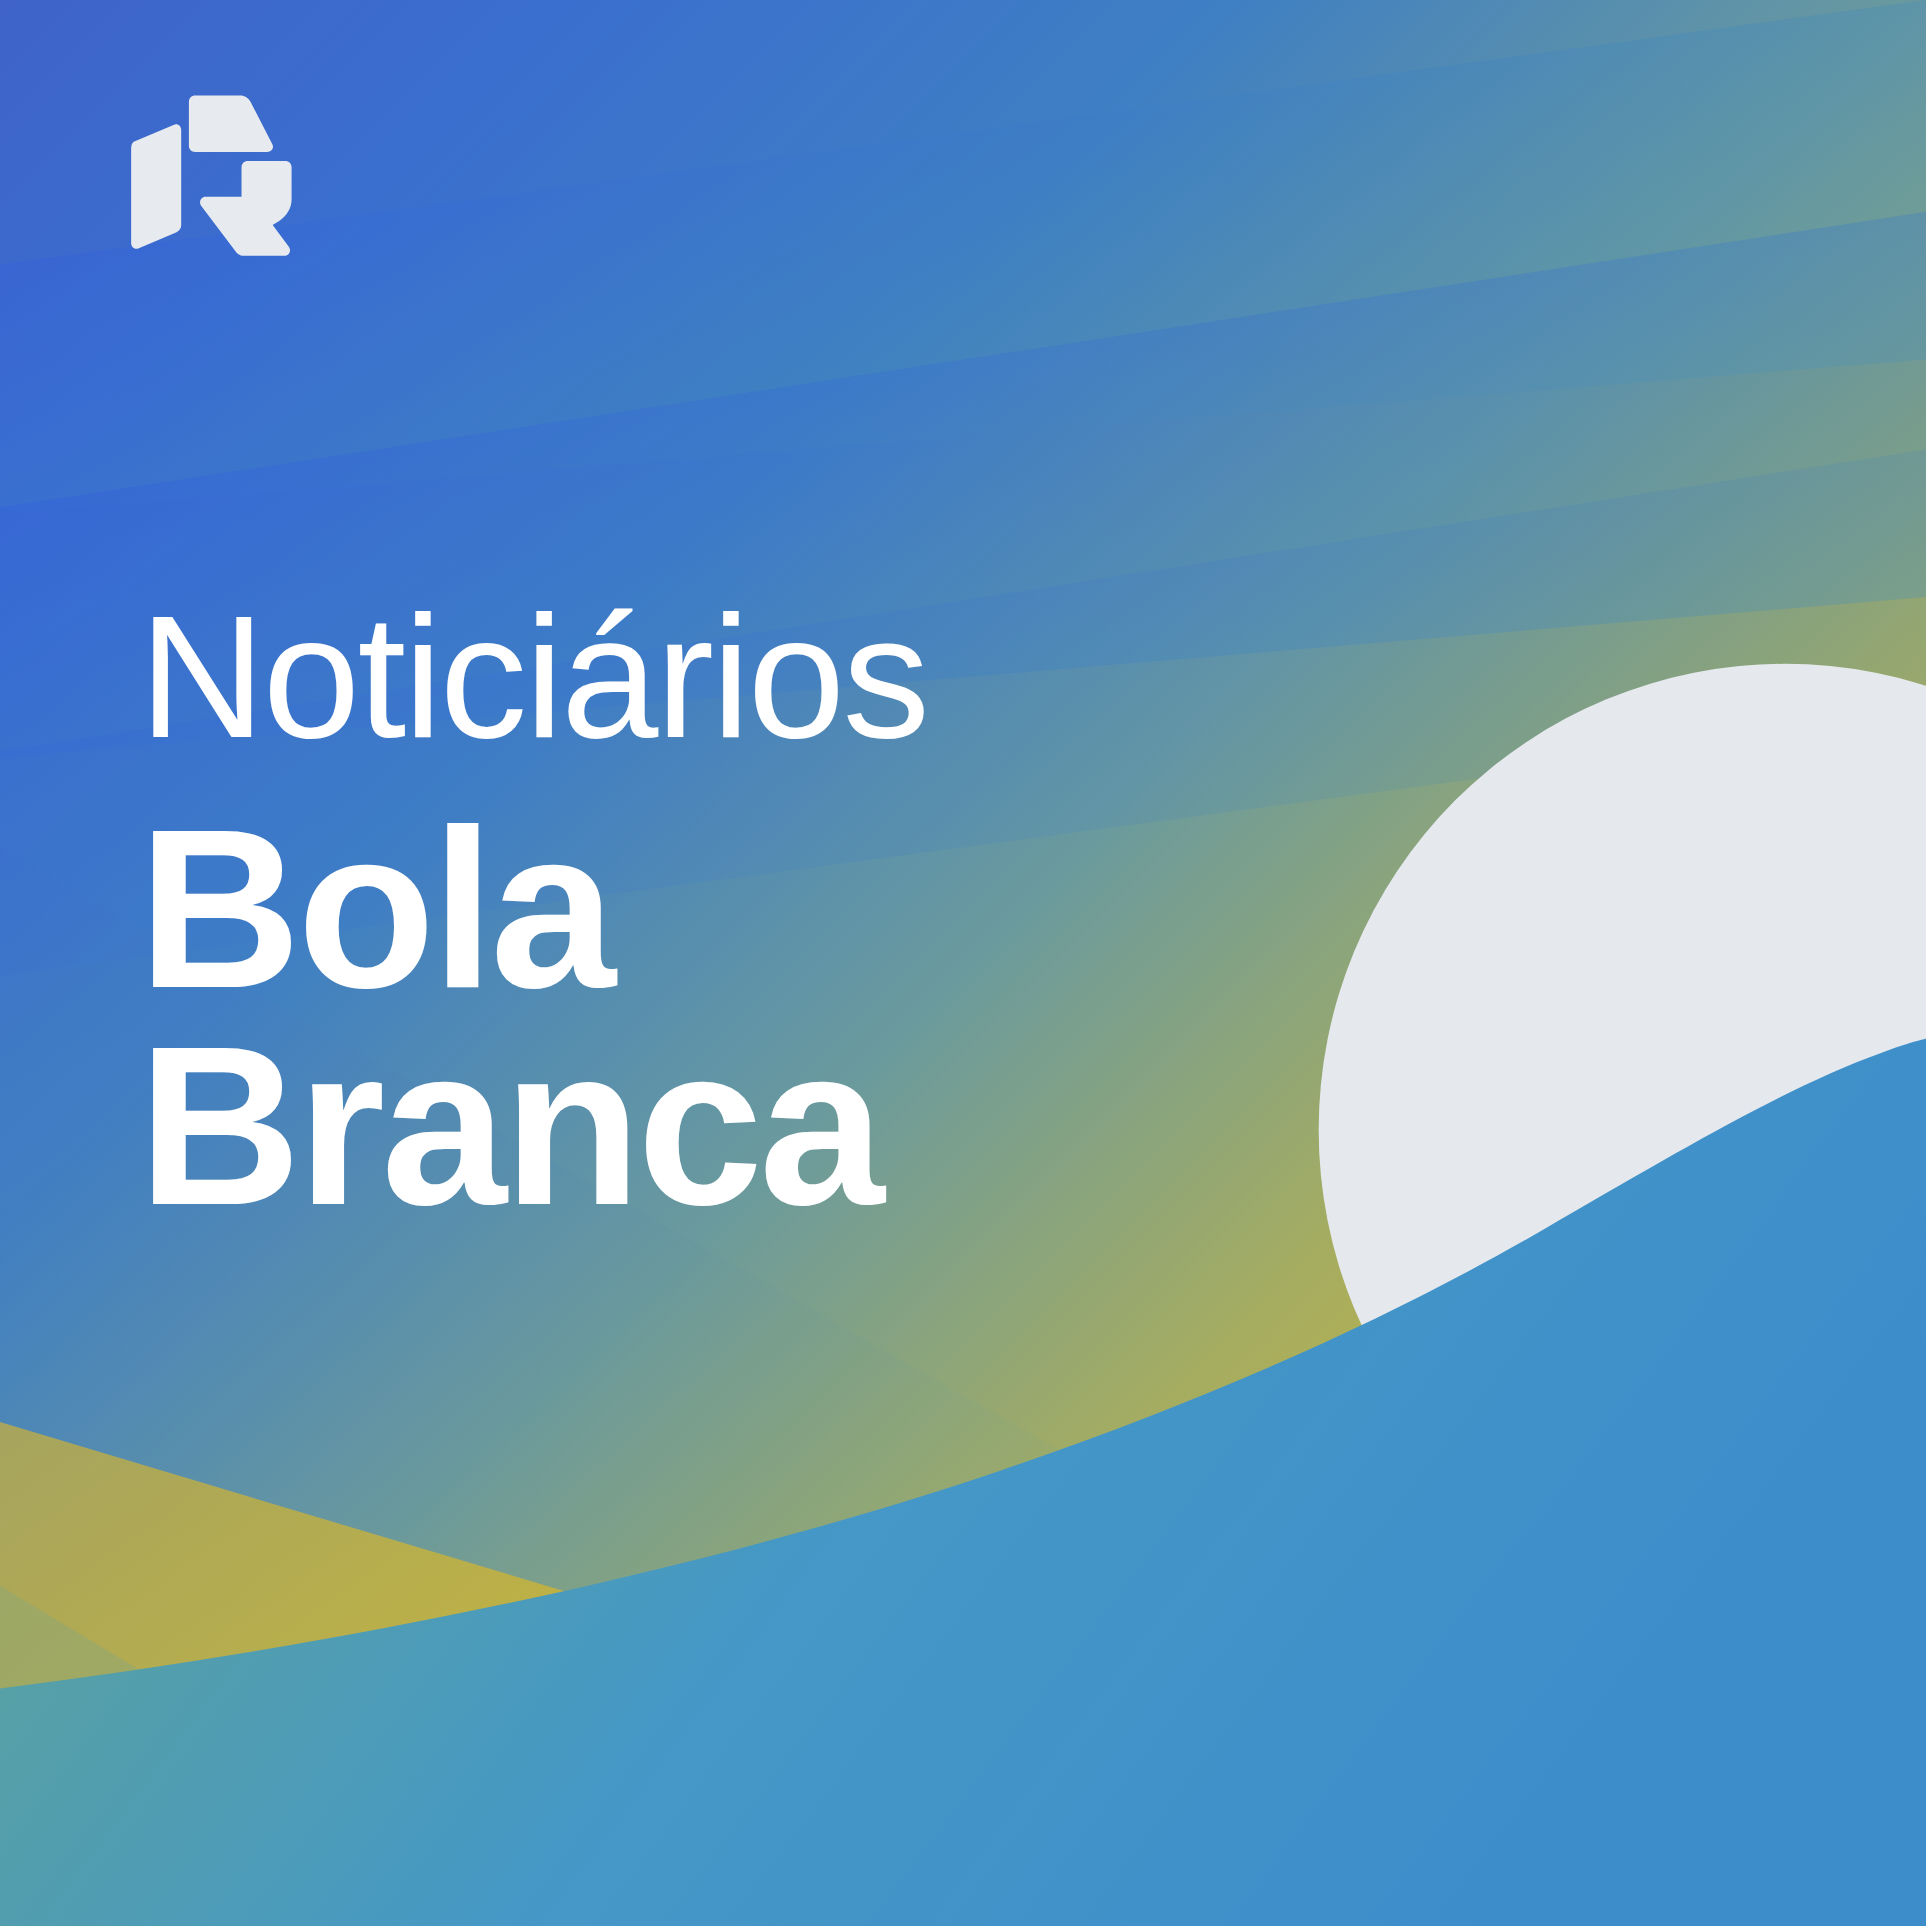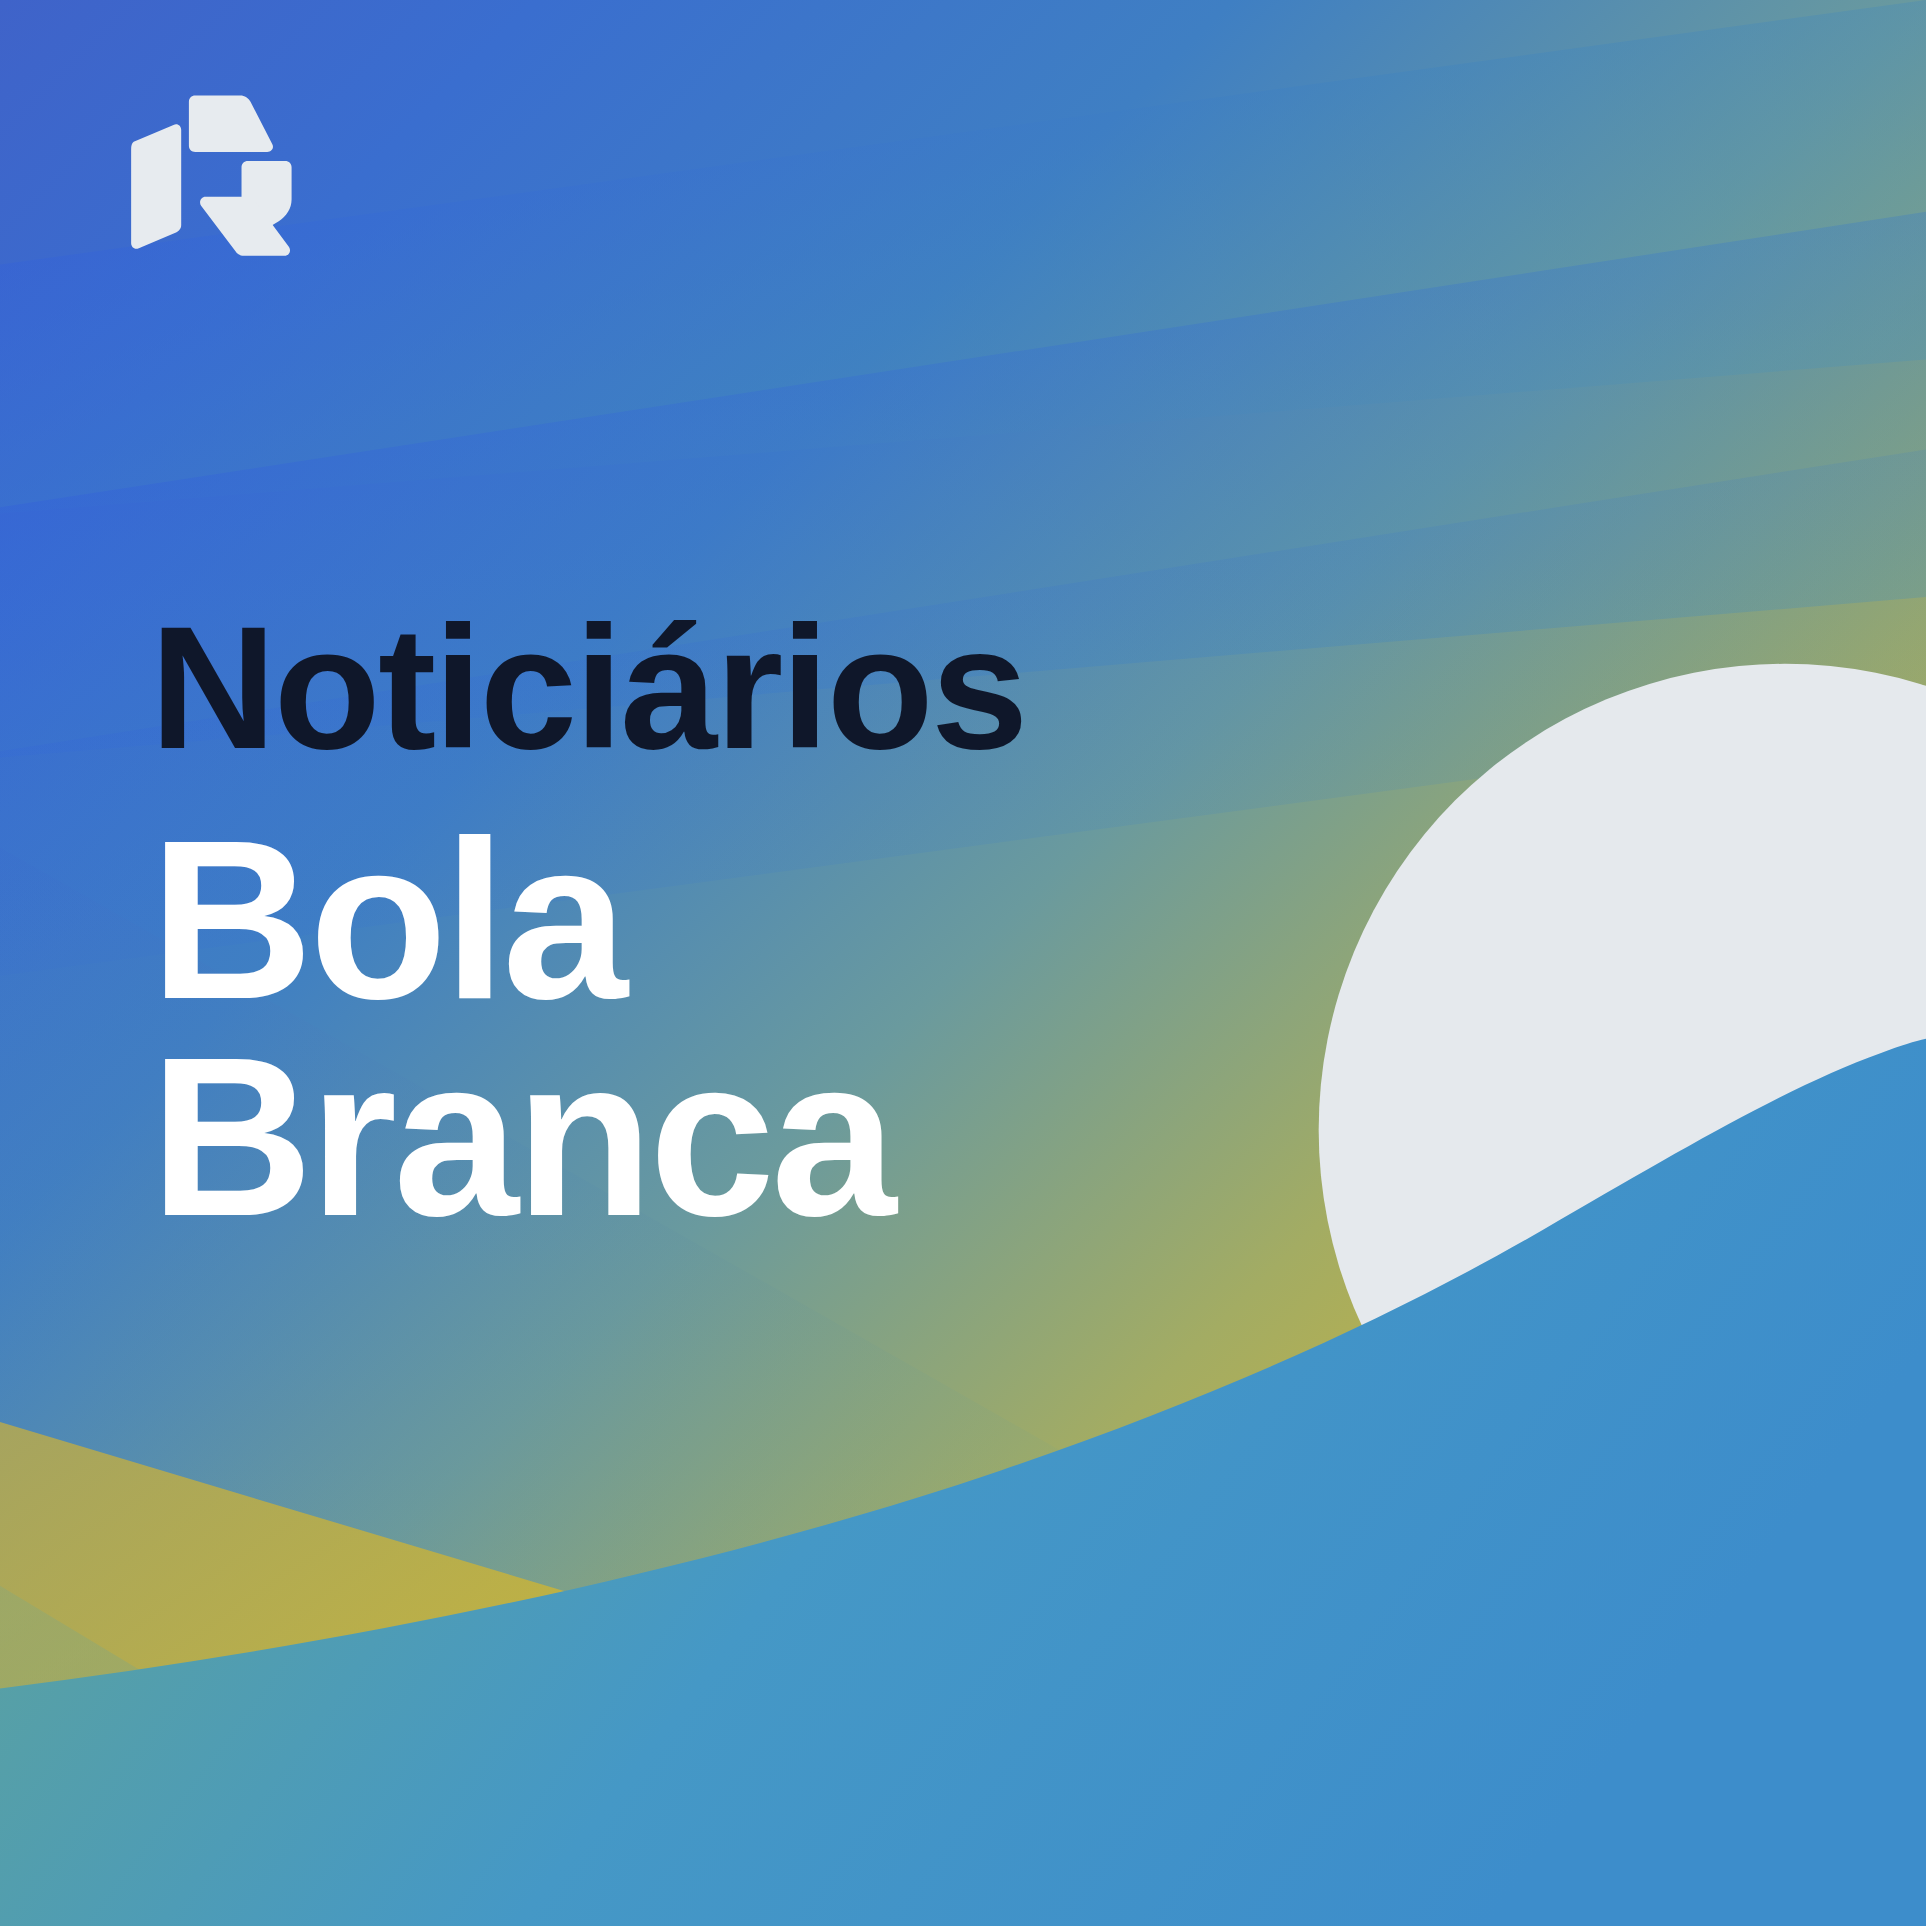--- a/index.html
+++ b/index.html
@@ -71,35 +71,35 @@
   }
 
   
   .titles {
     position: absolute;
     left: 134px;
     top: 581px;
     width: 1284px;
   }
   .title-kicker {
-    color: #0f172a;
+    color: #ffffff;
     font-size: 175px;
     line-height: 1.04;
-    font-weight: 700;
+    font-weight: 400;
     letter-spacing: -2.6px;
-    margin: 16px;
+    margin: 5px;
     white-space: nowrap;
   }
   .title-main {
     color: #ffffff;
     font-size: 226px;
     line-height: 0.96;
     font-weight: 700;
     letter-spacing: -3.9px;
-    margin: 16px;
+    margin: 4px;
     margin-top: 33px;
   }
   .title-main .line {
     display: block;
     white-space: nowrap;
   }
 </style>
 </head>
 <body>
 

